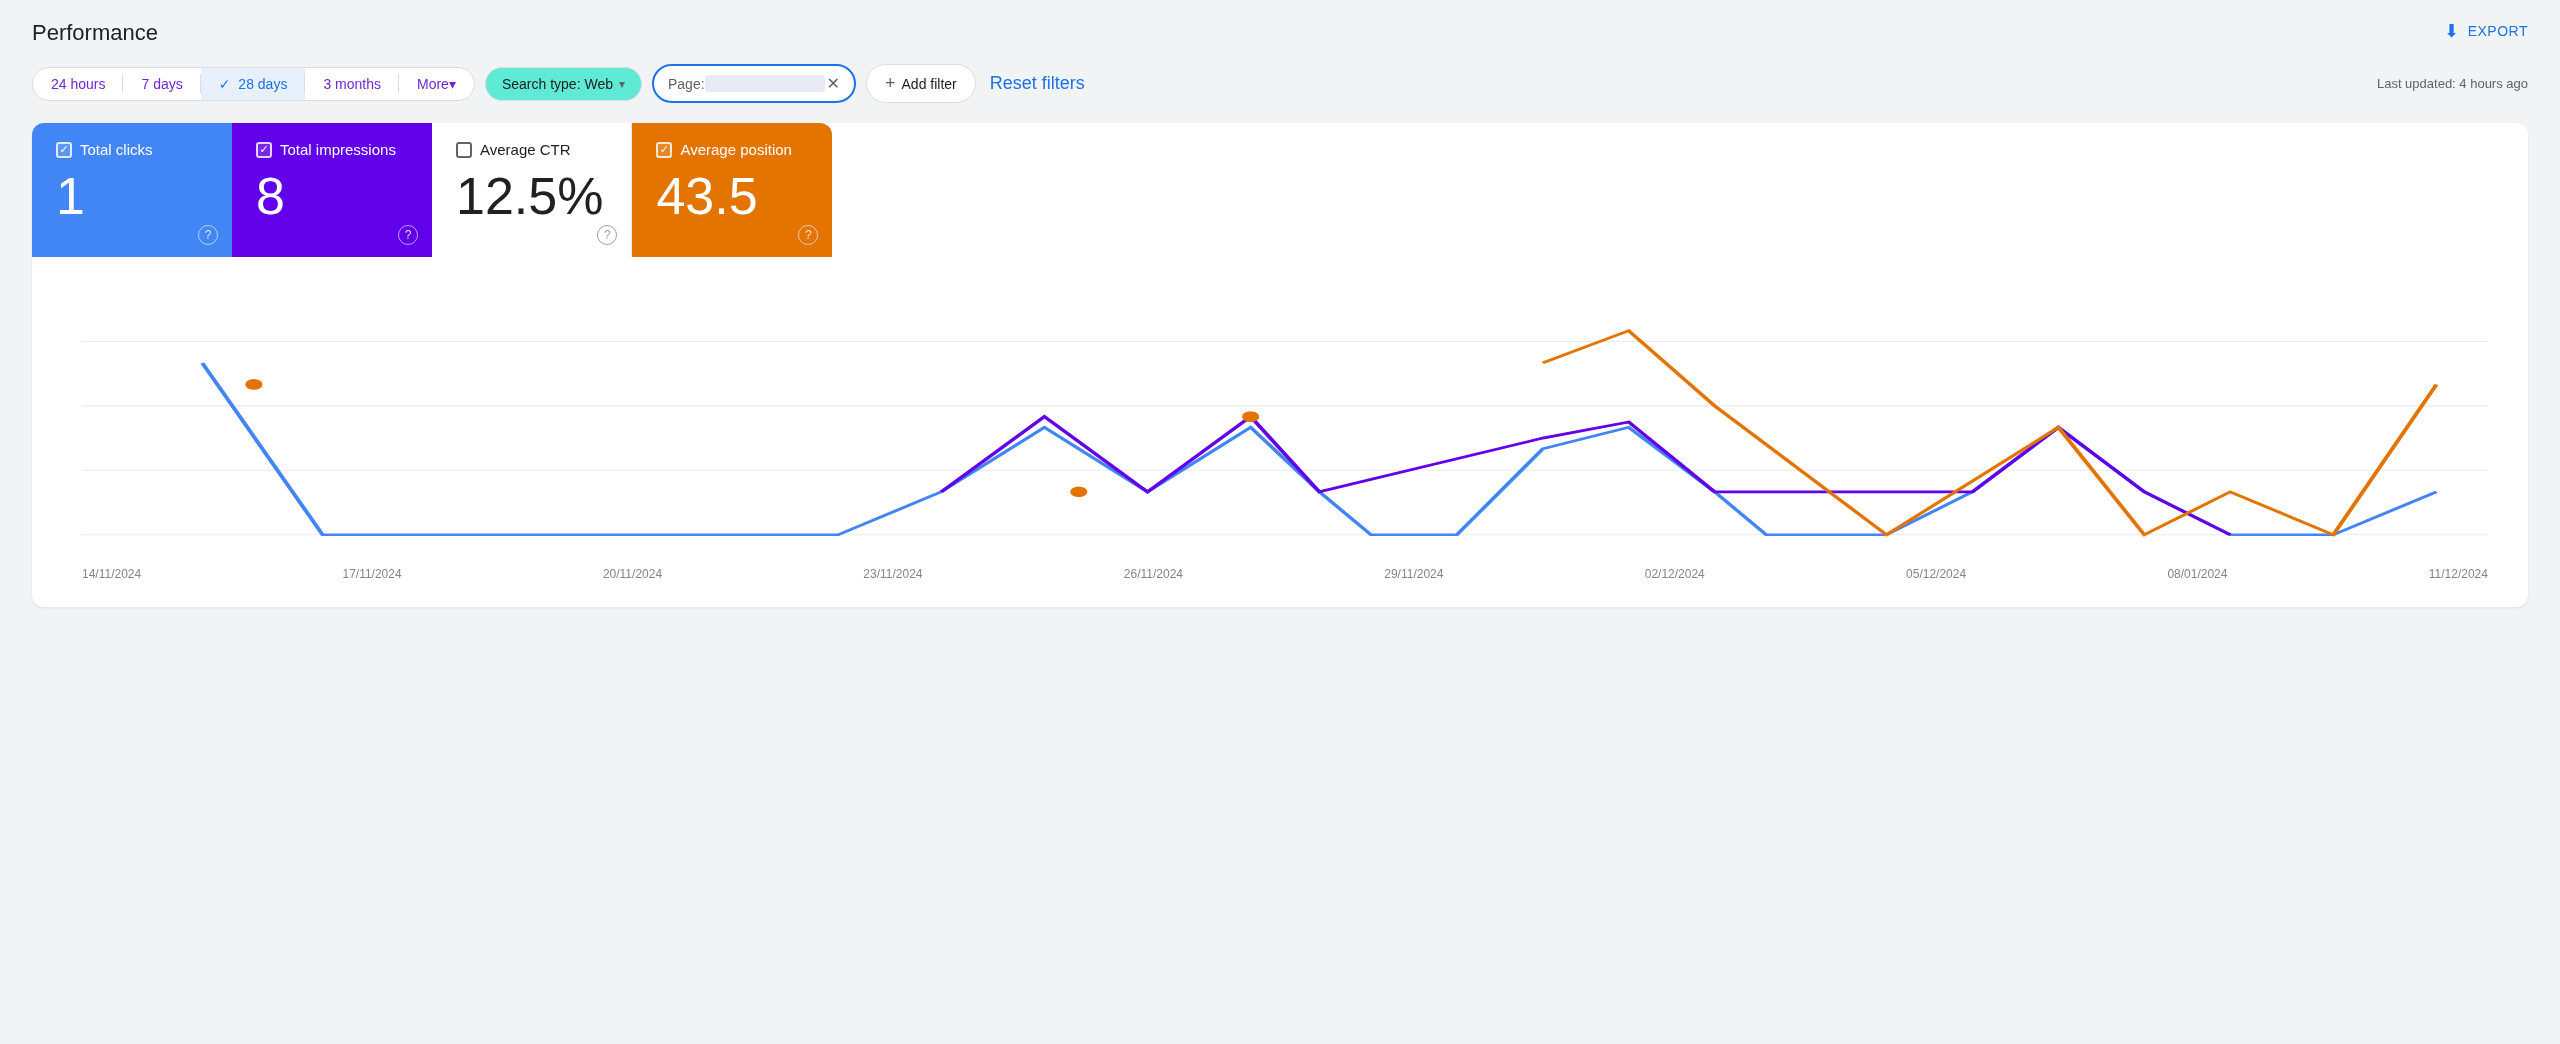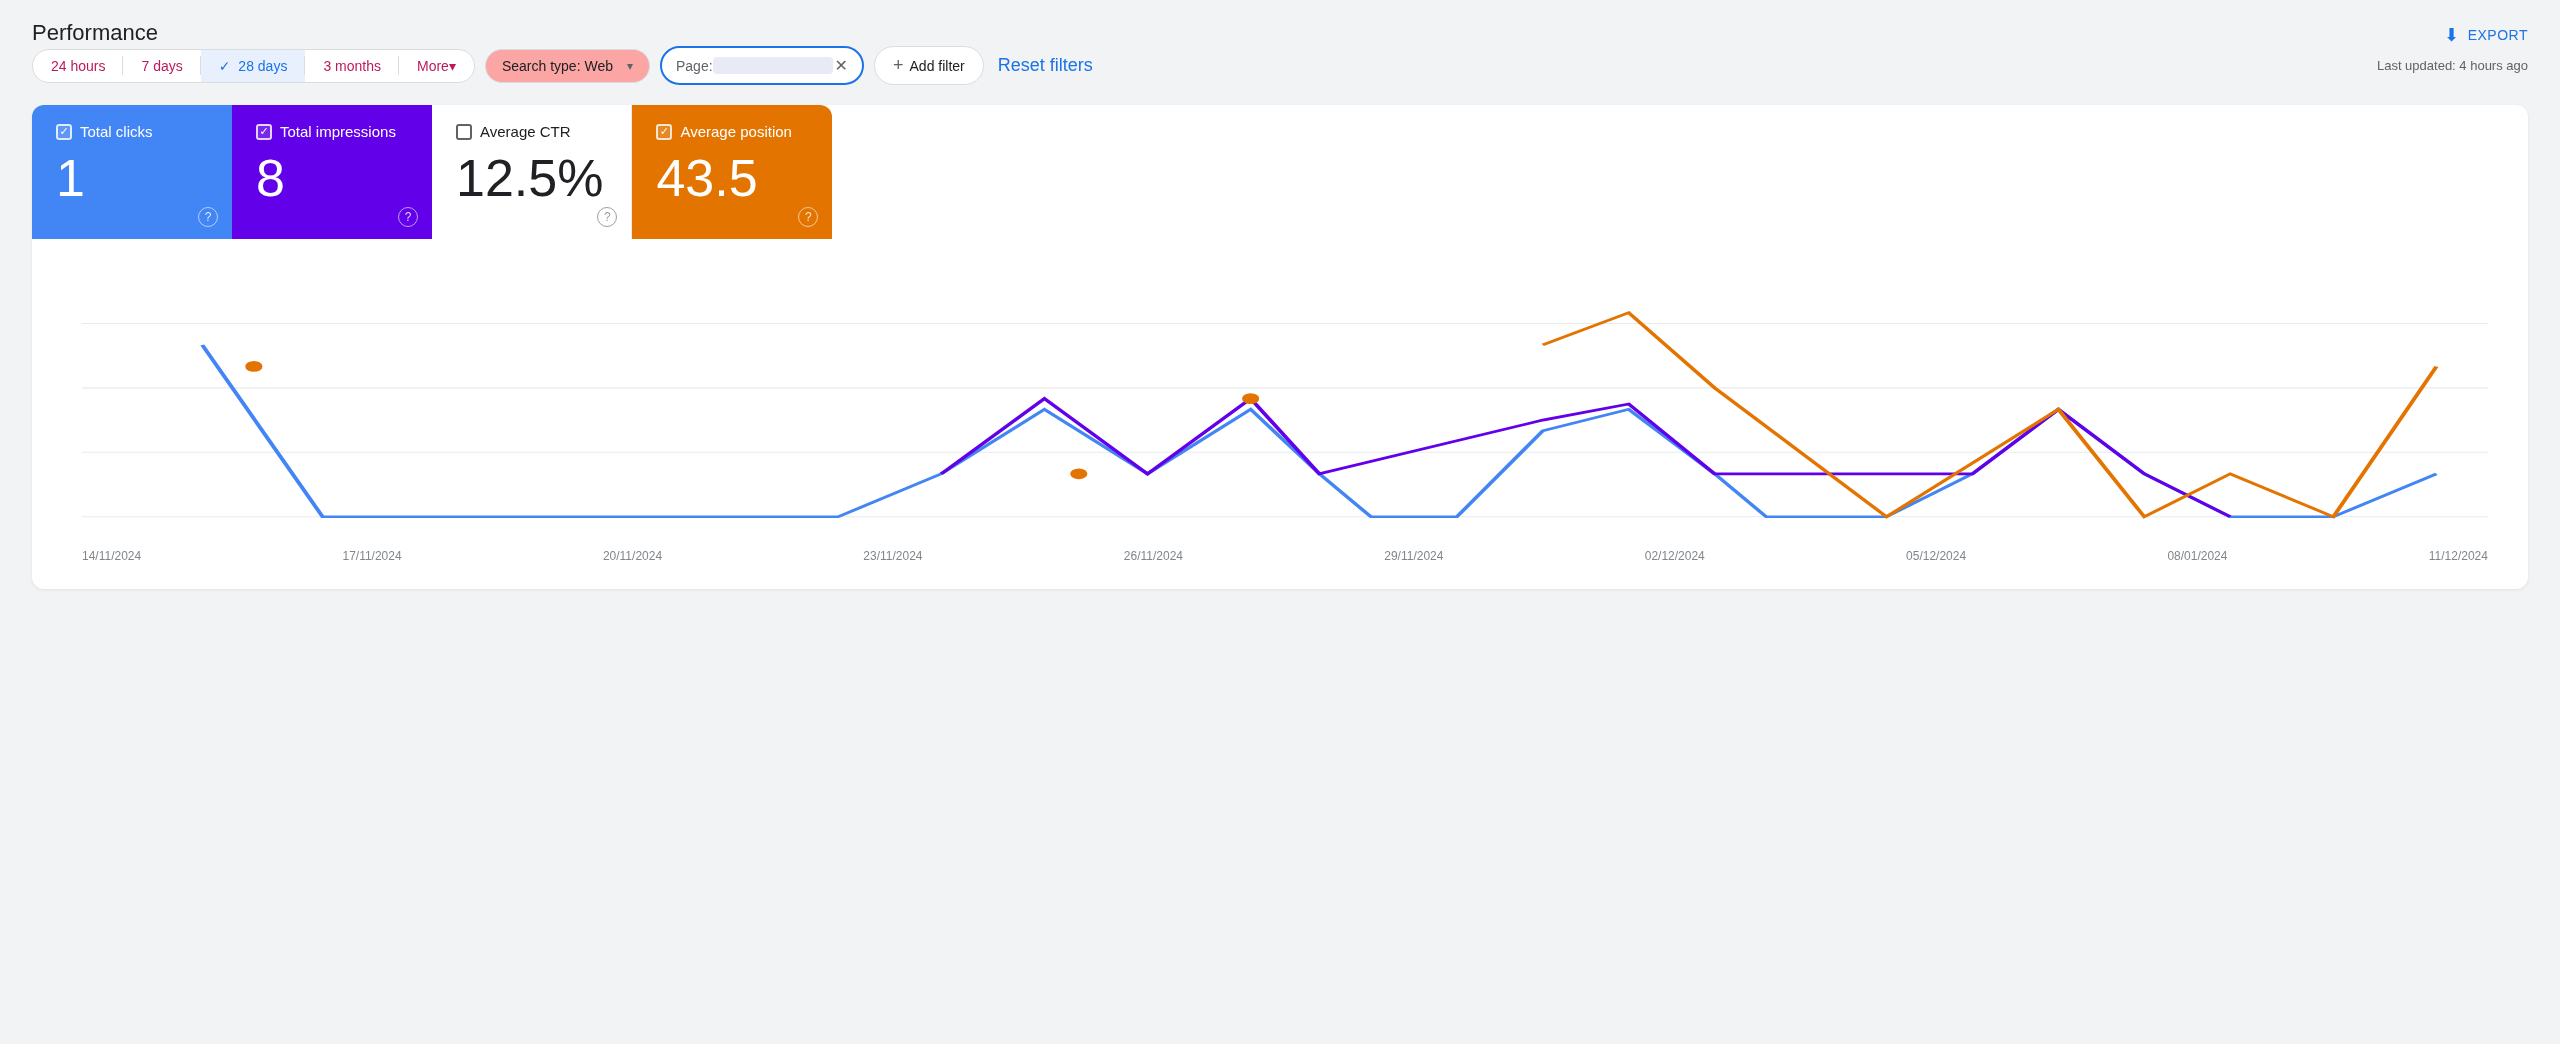--- a/index.html
+++ b/index.html
@@ -5,22 +5,23 @@
     * { box-sizing: border-box; margin: 0; padding: 0; }
     body {
       font-family: 'Google Sans', Arial, sans-serif;
       background: #f1f3f4;
       min-height: 100vh;
       padding: 20px 32px;
       color: #202124;
     }
     .page-header {
       display: flex;
-      align-items: flex-end;
+      align-items: flex-start;
       justify-content: space-between;
+      margin-bottom: 18px;
     }
     .page-title {
       font-size: 22px;
       font-weight: 500;
       color: #202124;
     }
     .export-btn {
       display: flex;
       align-items: center;
       gap: 8px;
@@ -52,21 +53,21 @@
       border-radius: 20px;
       overflow: hidden;
       background: #fff;
     }
     .time-btn {
       padding: 8px 18px;
       font-size: 14px;
       border: none;
       background: none;
       cursor: pointer;
-      color: #be185d;
+      color: #6d28d9;
       white-space: nowrap;
       position: relative;
     }
     .time-btn:not(:last-child)::after {
       content: '';
       position: absolute;
       right: 0;
       top: 20%;
       height: 60%;
       width: 1px;
@@ -81,25 +82,25 @@
       margin-right: 4px;
       color: #1a73e8;
     }
     .time-btn.more {
       display: flex;
       align-items: center;
     }
     .dropdown-btn {
       display: flex;
       align-items: center;
-      gap: 14px;
+      gap: 6px;
       padding: 8px 16px;
       border: 1.5px solid #dadce0;
       border-radius: 20px;
-      background: #fca5a5;
+      background: #5eead4;
       font-size: 14px;
       cursor: pointer;
       color: #202124;
       white-space: nowrap;
     }
     .dropdown-btn .caret {
       font-size: 12px;
       color: #5f6368;
     }
     .page-filter {

